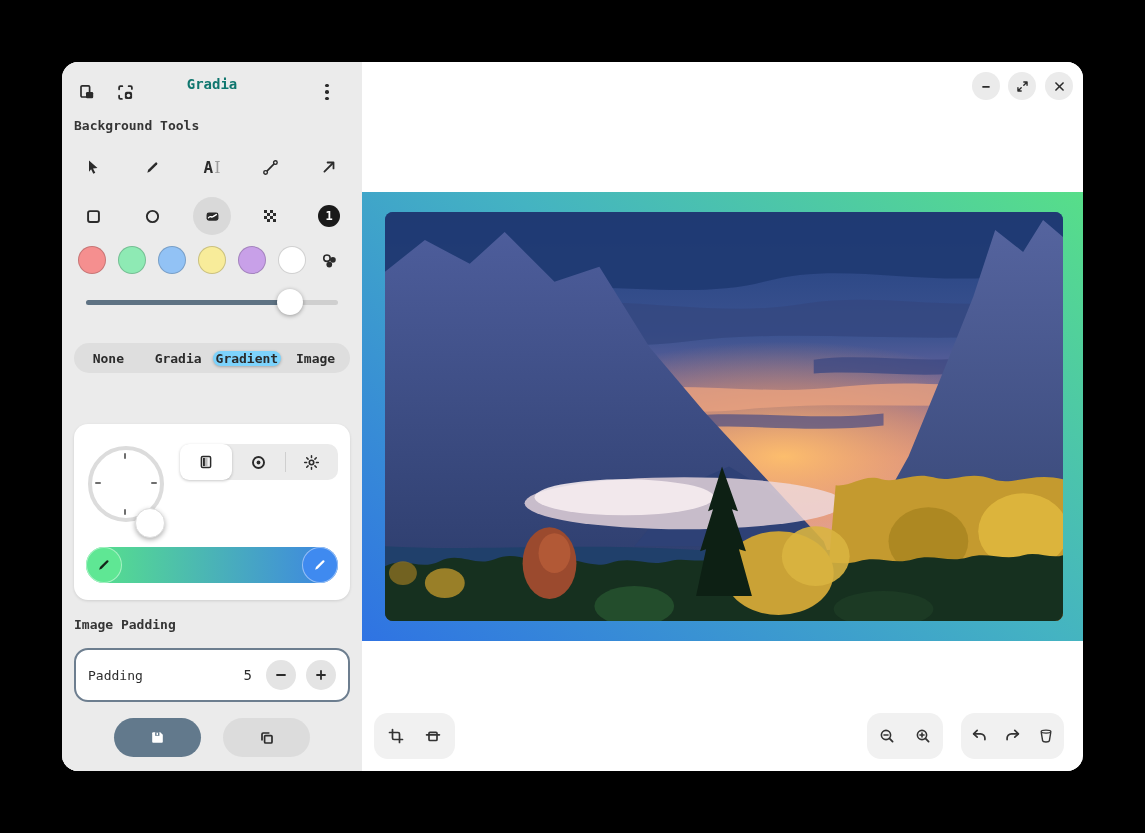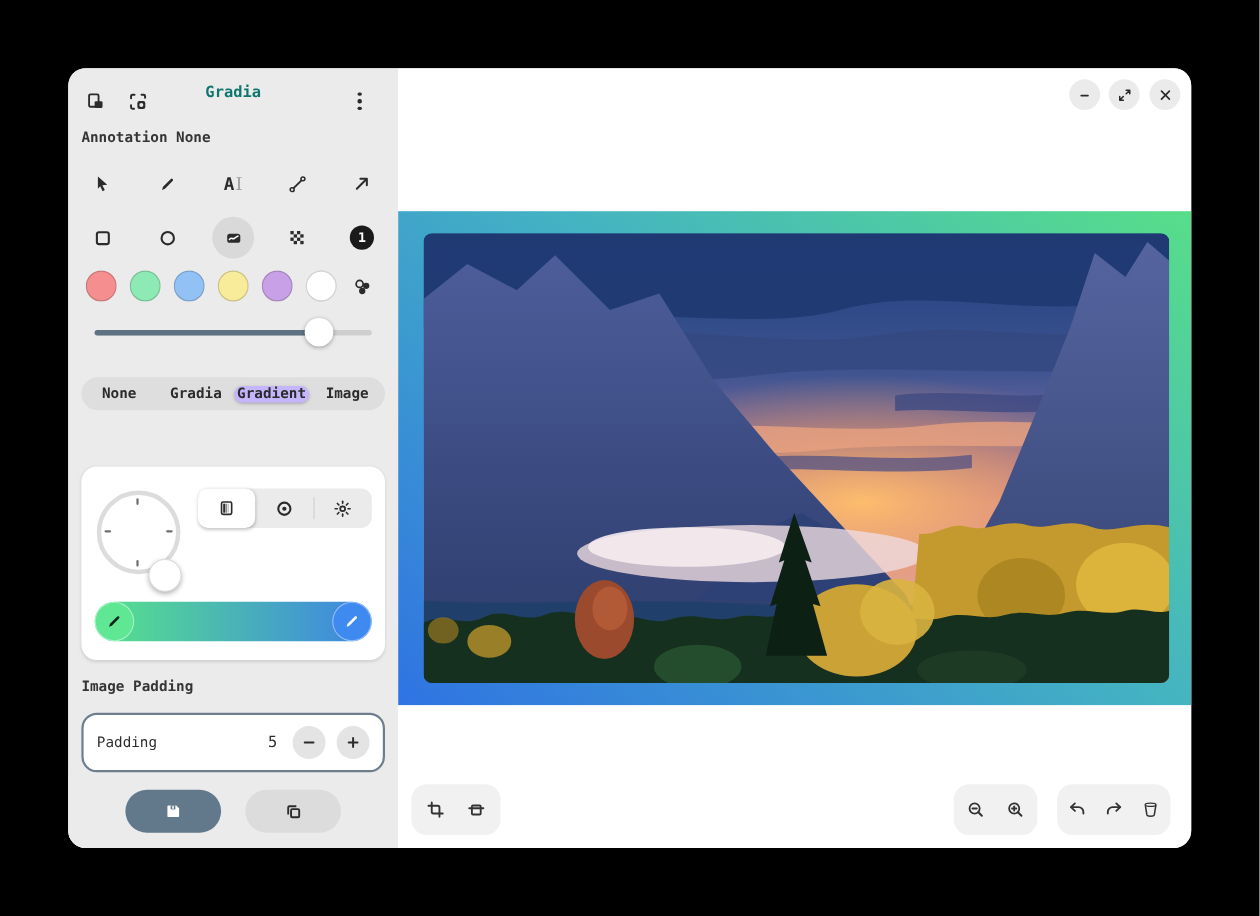--- a/index.html
+++ b/index.html
@@ -35,21 +35,21 @@
   .slider { position:absolute; left:24px; top:228px; width:252px; height:24px; cursor:pointer; }
   .slider .track { position:absolute; top:10px; left:0; right:0; height:5px; border-radius:3px; background:#cfcfcf; }
   .slider .fill  { position:absolute; top:10px; left:0; width:81%; height:5px; border-radius:3px; background:#5e7283; }
   .slider .thumb { position:absolute; top:-1px; left:calc(81% - 13px); width:26px; height:26px; border-radius:50%;
                    background:#fff; box-shadow:0 1px 4px rgba(0,0,0,.35); }
 
   .seg { position:absolute; left:12px; top:281px; width:276px; height:30px; background:#dedede; border-radius:15px;
          display:flex; align-items:center; }
   .seg button { flex:1; border:0; background:transparent; font:inherit; font-size:13px; font-weight:bold; color:#2b2b2b;
                 border-radius:15px; cursor:pointer; position:relative; }
-  .seg button.on { background:#c4b5fd; box-shadow:0 1px 3px rgba(0,0,0,.25); }
+  .seg button.on { background:#7dd3fc; box-shadow:0 1px 3px rgba(0,0,0,.25); }
   .seg .seg-div { width:1px; background:#c2c2c2; margin:7px 0; }
 
   .gb-row { position:absolute; left:12px; top:332px; width:276px; height:24px; display:flex; align-items:center; }
   .gb-row .sp { flex:1; }
   .mini-btn { width:30px; height:24px; display:flex; align-items:center; justify-content:center; border-radius:6px; cursor:pointer; }
 
   .gcard { position:absolute; left:12px; top:362px; width:276px; height:176px; background:#fff; border-radius:14px;
            box-shadow:0 1px 3px rgba(0,0,0,.12); }
   .dial { position:absolute; left:14px; top:22px; width:76px; height:76px; border-radius:50%; border:4px solid #dcdcdc; background:#fff; }
   .dial .tick { position:absolute; background:#6e6e6e; border-radius:1px; }
@@ -124,21 +124,21 @@
           <circle cx="10.8" cy="10.8" r="1.7" fill="#ebebeb"></circle>
         </svg>
       </div>
       <div class="sb-title">Gradia</div>
       <div class="kebab">
         <i></i>
           <i></i>
           <i></i>
       </div>
 
-      <div class="abs sec-label" style="left:12px; top:56px;">Annotation None</div>
+      <div class="abs sec-label" style="left:12px; top:56px;">Background Tools</div>
 
       <div class="abs tool" style="left:14px; top:88px;">
         <svg width="16" height="16" viewBox="0 0 16 16">
           <path d="M4 1.5 L12.5 9 L8 9.4 L10.3 13.8 L8.3 14.8 L6.1 10.3 L4 12.7 Z" fill="#2b2b2b"></path>
         </svg>
       </div>
       <div class="abs tool" style="left:73px; top:88px;">
         <svg width="15" height="15" viewBox="0 0 16 16">
           <path d="M2.5 13.5 L3.4 10.4 L11 2.8 a1.35 1.35 0 0 1 1.9 1.9 L5.3 12.3 Z" fill="#2b2b2b"></path>
         </svg>

